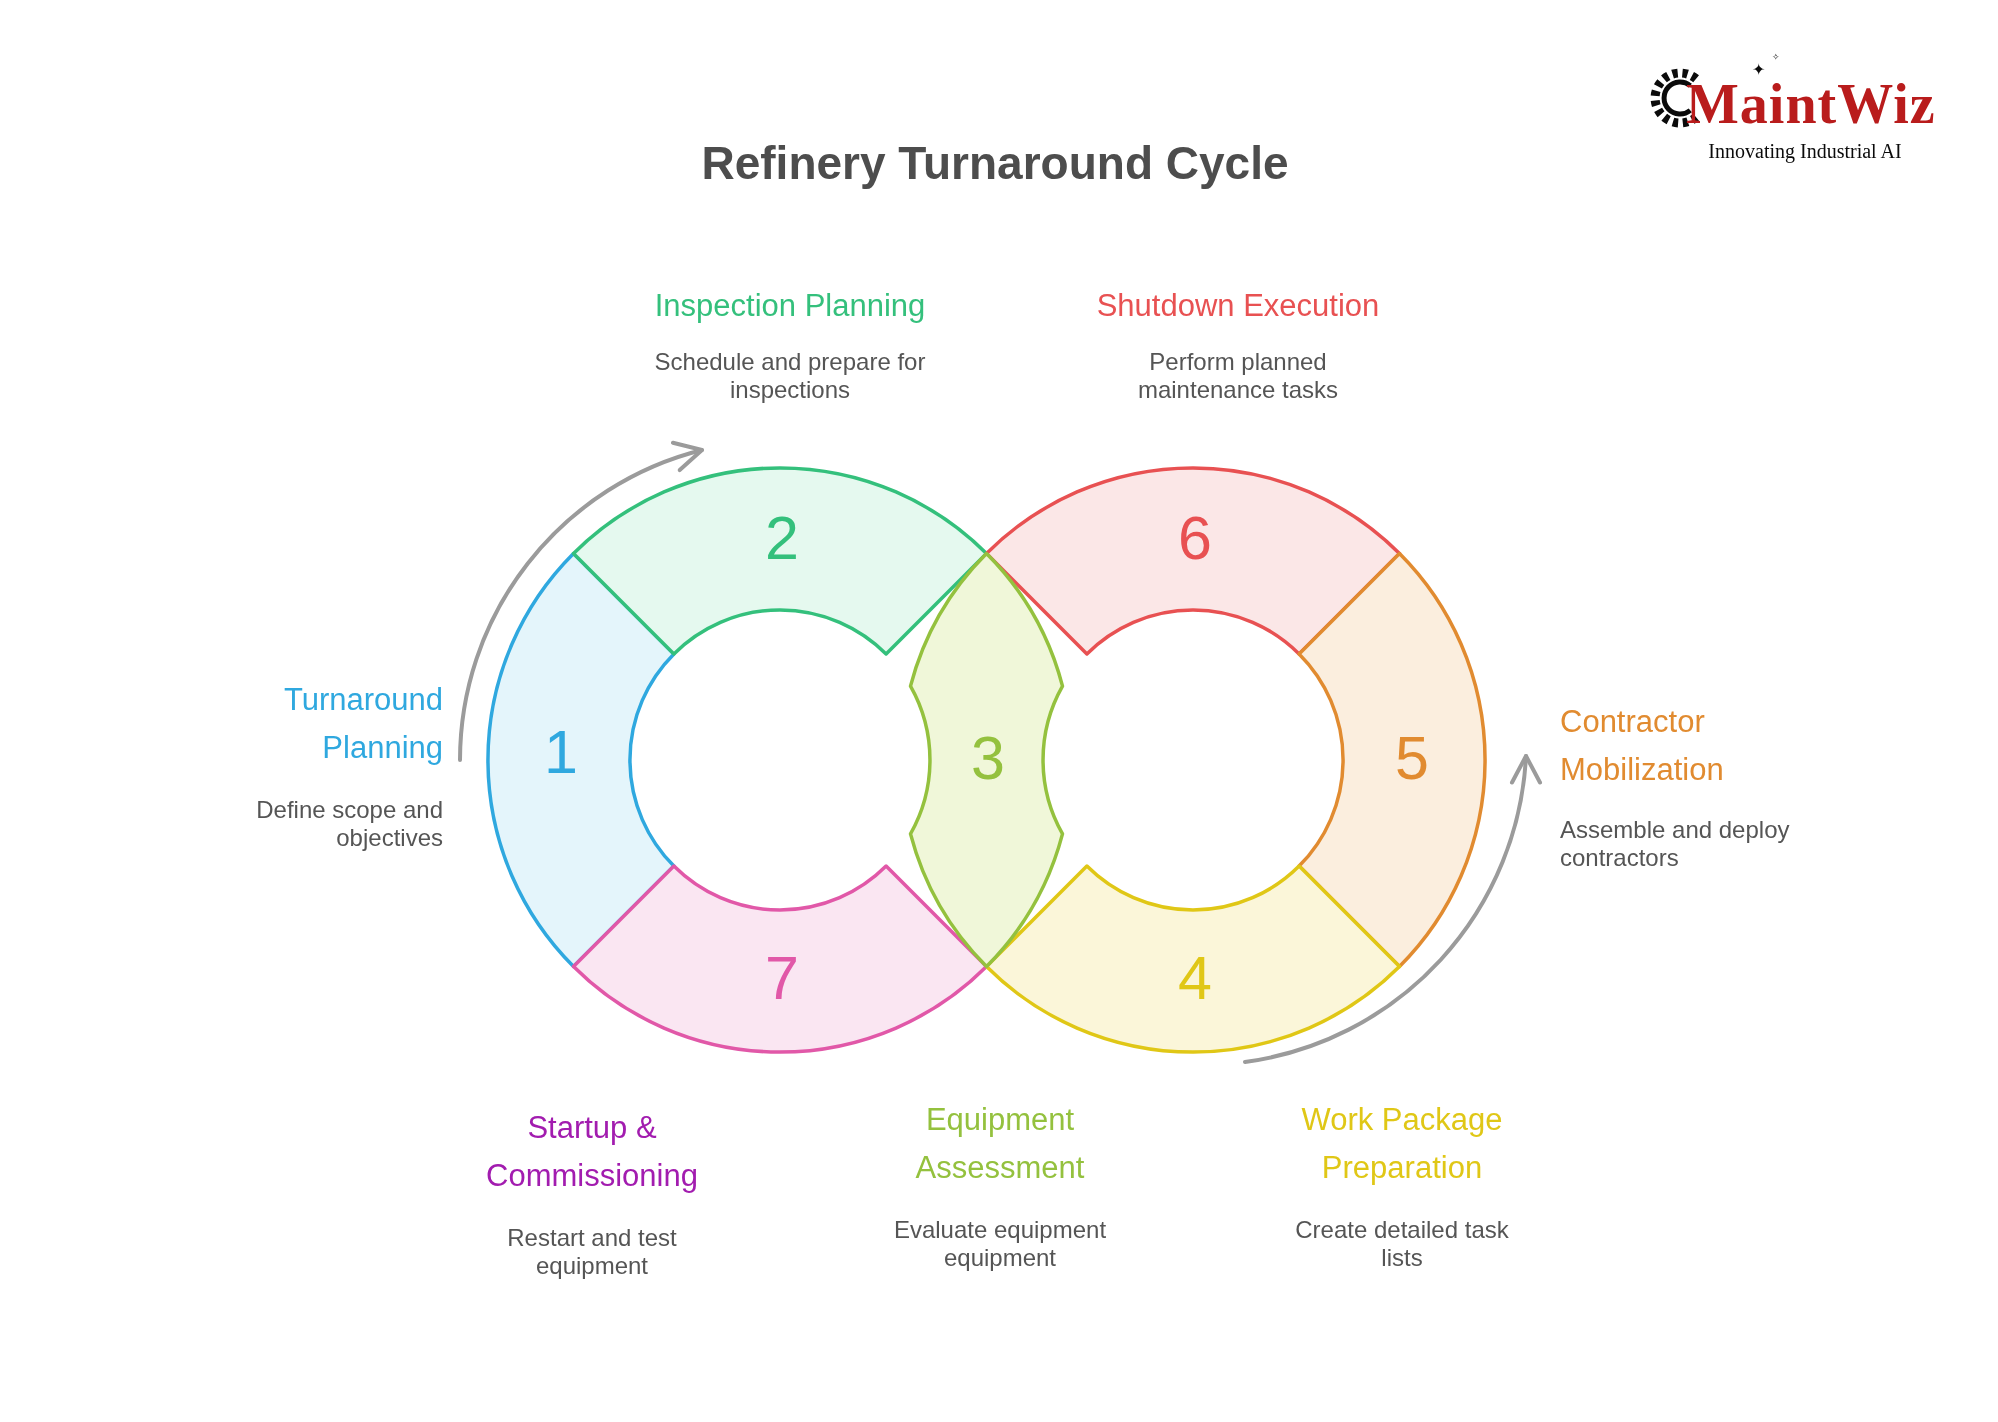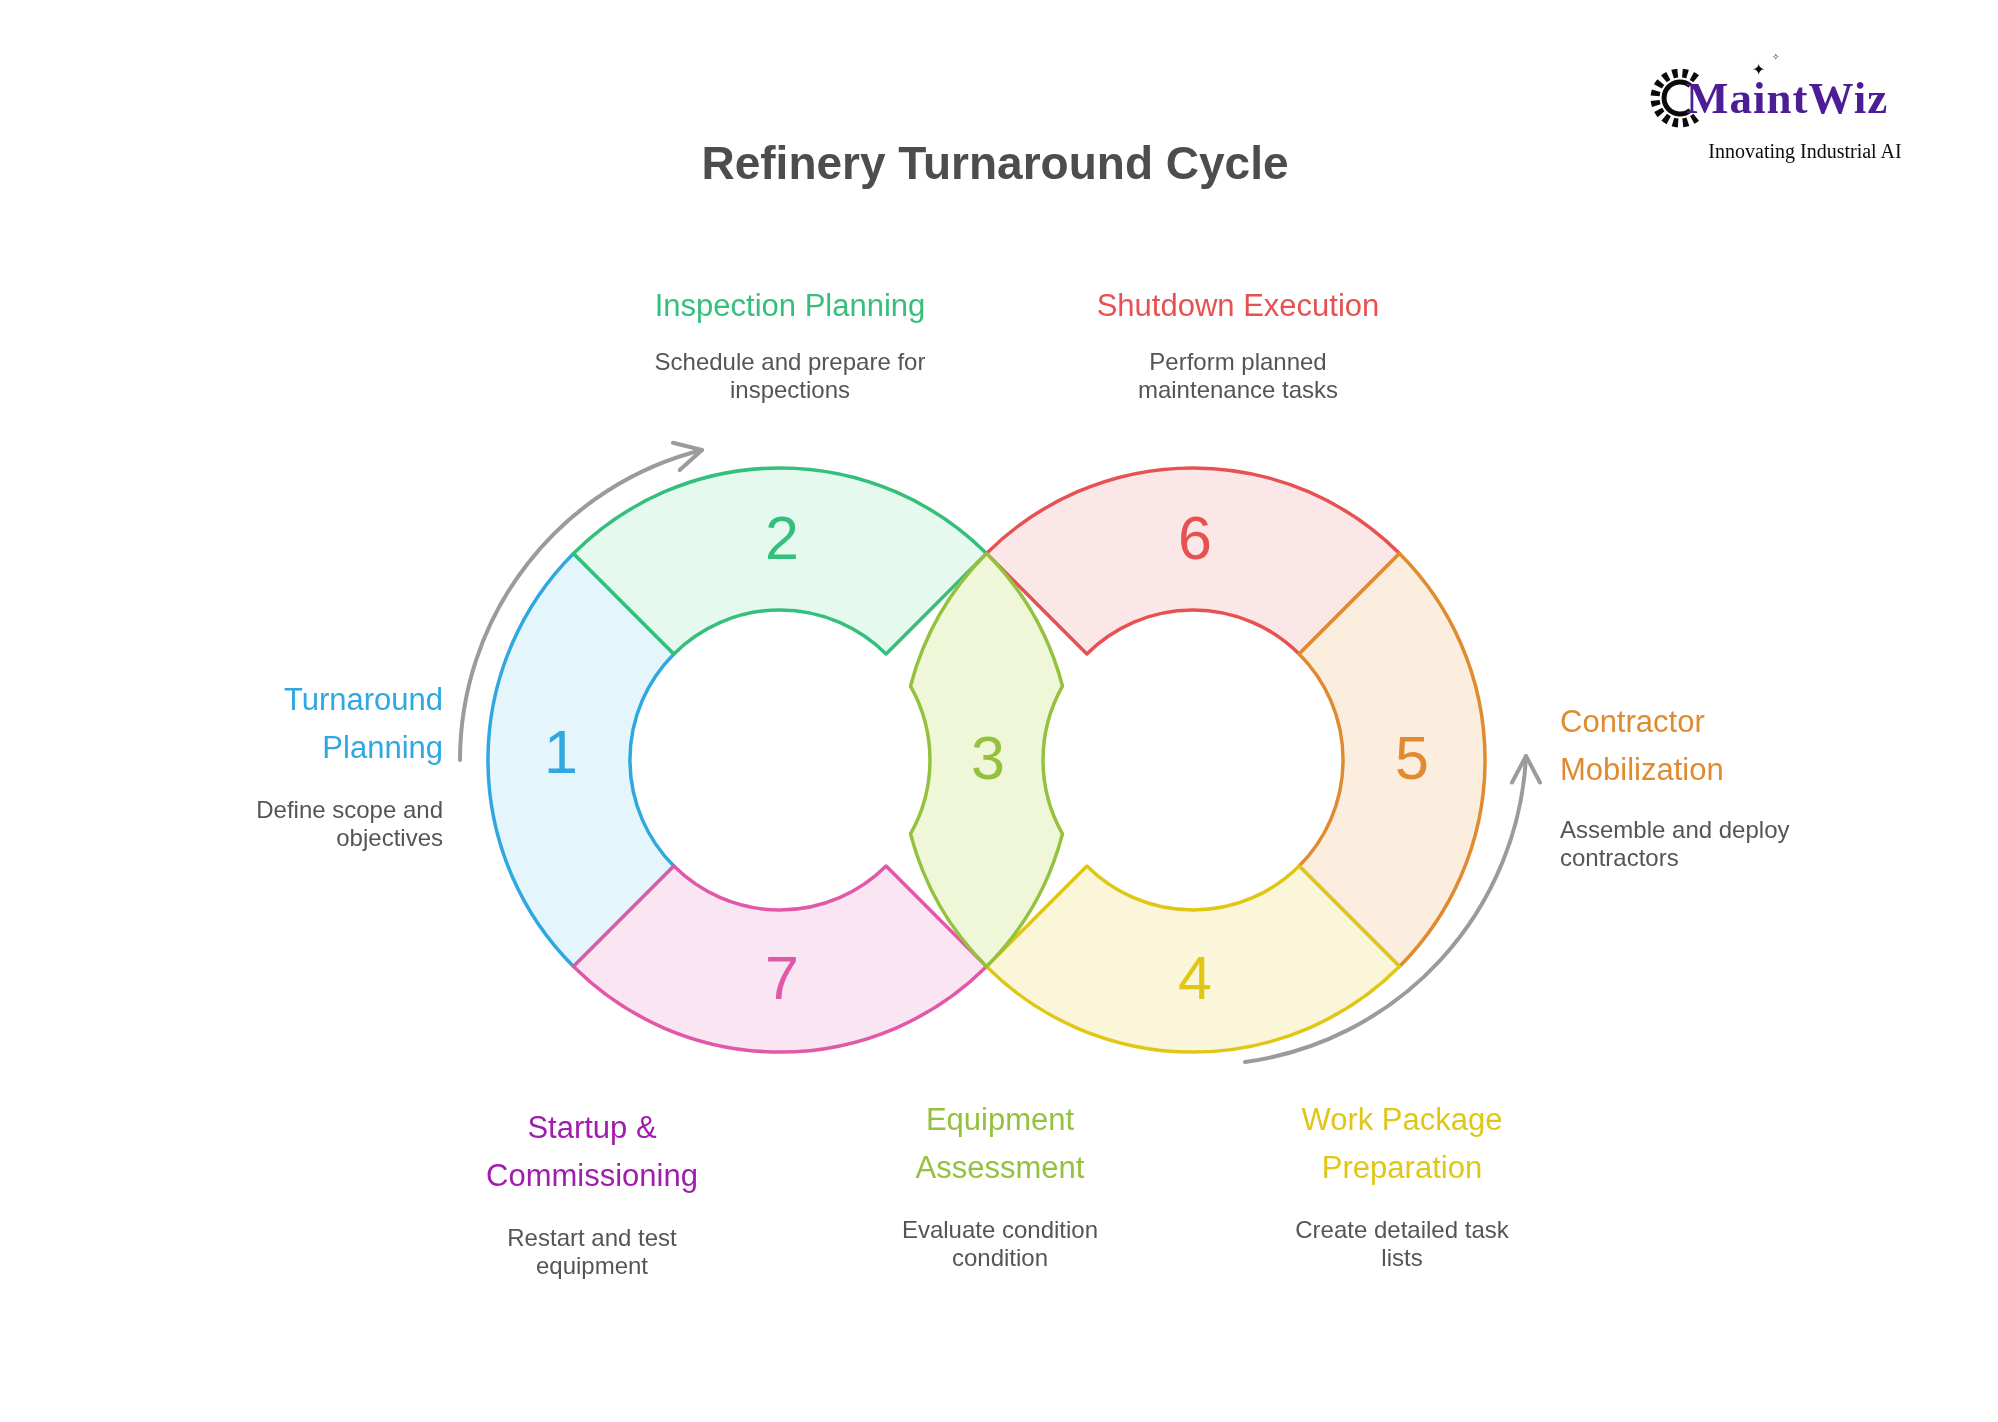--- a/index.html
+++ b/index.html
@@ -5,21 +5,21 @@
   html,body{margin:0;padding:0;background:#fff;}
   .canvas{position:relative;width:1998px;height:1422px;background:#ffffff;overflow:hidden;
           font-family:"Liberation Sans", sans-serif;}
   svg.diagram{position:absolute;left:0;top:0;}
 
   .page-title{position:absolute;left:995px;top:136px;transform:translateX(-50%);
     font-size:46px;font-weight:bold;color:#4d4d4d;white-space:nowrap;}
 
   
   .logo-word{position:absolute;left:1686px;top:72px;font-family:"Liberation Serif", serif;
-    font-size:45px;font-weight:600;color:#4c1d95;letter-spacing:1px;}
+    font-size:56px;font-weight:600;color:#b91c1c;letter-spacing:1px;}
   .logo-tag{position:absolute;left:1660px;top:140px;width:290px;text-align:center;
     font-family:"Liberation Serif", serif;font-size:20px;color:#0b0b0b;}
   .logo-sparkle{position:absolute;left:1752px;top:60px;font-size:16px;color:#0b0b0b;}
   .logo-sparkle2{position:absolute;left:1772px;top:52px;font-size:9px;color:#0b0b0b;}
 
   
   .num{position:absolute;transform:translate(-50%,-50%);font-size:61px;font-weight:300;line-height:1;}
   .n1{left:561px;top:752px;color:#2FA8DF;}
   .n2{left:782px;top:538px;color:#34C07C;}
   .n3{left:988px;top:758px;color:#94C13E;}
@@ -134,21 +134,21 @@
     <div class="lbl-desc">Assemble and deploy contractors</div>
   </div>
 
   <div class="lbl lbl-s7">
     <div class="lbl-title">Startup &amp; Commissioning</div>
     <div class="lbl-desc">Restart and test equipment</div>
   </div>
 
   <div class="lbl lbl-s3">
     <div class="lbl-title">Equipment Assessment</div>
-    <div class="lbl-desc">Evaluate condition condition</div>
+    <div class="lbl-desc">Evaluate equipment equipment</div>
   </div>
 
   <div class="lbl lbl-s4">
     <div class="lbl-title">Work Package Preparation</div>
     <div class="lbl-desc">Create detailed task lists</div>
   </div>
 
 </div>
 
 </body></html>

